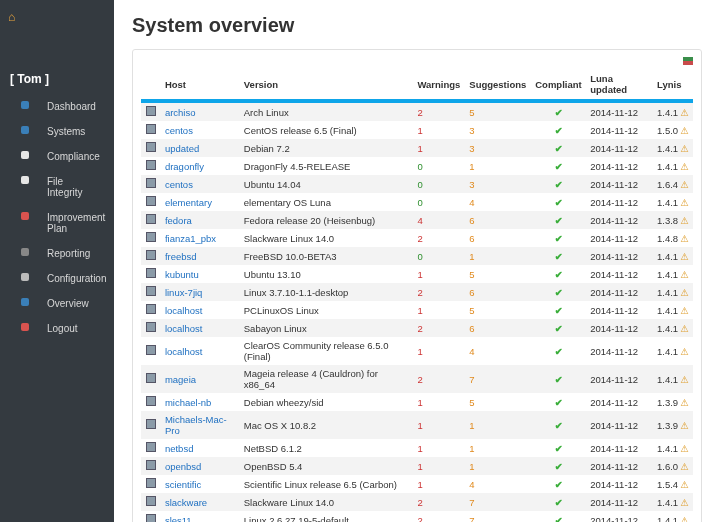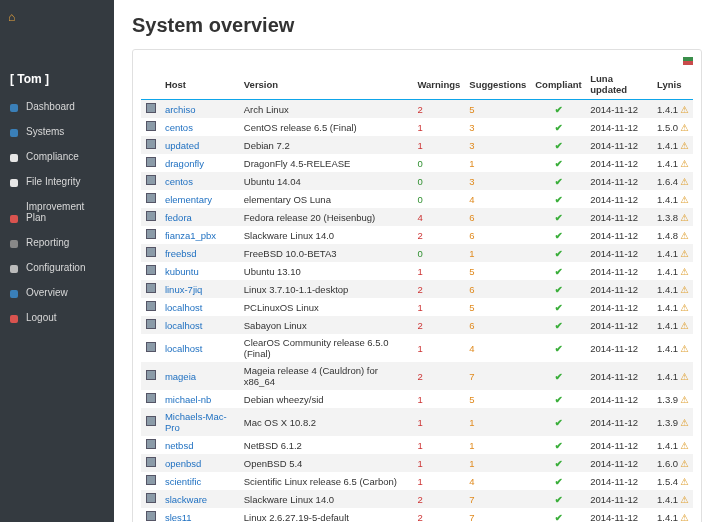--- a/index.html
+++ b/index.html
@@ -2,30 +2,30 @@
 <html><head>
 <meta charset="utf-8">
 <style>
 * { margin: 0; padding: 0; box-sizing: border-box; }
 body { font-family: Arial, sans-serif; font-size: 10px; background: #fff; }
 .app { display: flex; width: 720px; height: 522px; }
 .sidebar { width: 114px; background: #343a40; color: #e0e0e0; padding-top: 6px; }
 .home-icon { display: block; margin: 4px 0 40px 8px; color: #e8a33d; font-size: 12px; }
 .user { color: #fff; font-weight: bold; padding: 8px 10px; font-size: 12px; }
 .nav { list-style: none; }
-.nav li { padding: 7px 10px; cursor: pointer; display: flex; align-items: flex-end; gap: 8px; }
+.nav li { padding: 7px 21px; cursor: pointer; display: flex; align-items: flex-start; gap: 18px; }
 .nav li .dot { width: 8px; height: 8px; border-radius: 2px; display: inline-block; flex-shrink: 0; }
 .nav li .lbl { color: #d8d8d8; }
 .main { flex: 1; padding: 14px 18px 8px 18px; overflow: auto; }
 .title { font-size: 20px; color: #333; margin-bottom: 12px; font-weight: 600; }
 .card { border: 1px solid #e0e0e0; border-radius: 3px; padding: 6px 8px 4px 8px; }
 .card-tools { text-align: right; margin-bottom: 2px; }
 .card-tools span { display: inline-block; width: 10px; height: 8px; background: linear-gradient(#3a8e4a 50%, #c94b4b 50%); }
 table { width: 100%; border-collapse: collapse; font-size: 9.5px; }
-th { text-align: left; padding: 4px 4px; color: #333; font-weight: bold; border-bottom: 1px solid #0ea5e9; }
+th { text-align: left; padding: 4px 4px; color: #333; font-weight: bold; border-bottom: 4px solid #0ea5e9; }
 td { padding: 3px 4px; color: #333; vertical-align: middle; }
 tbody tr:nth-child(odd) { background: #f3f3f3; }
 .hosticon { width: 10px; height: 10px; display: inline-block; background: #8b9ba8; border: 1px solid #556; }
 .hostlink { color: #1f70c1; cursor: pointer; }
 .warn-z { color: #2f8f2f; }
 .warn-n { color: #cc3333; }
 .sugg { color: #e08a1e; }
 .check { color: #3aae3a; font-weight: bold; }
 .lynis-ic { color: #e0a43a; margin-left: 2px; }
 th.c, td.c { text-align: center; }

